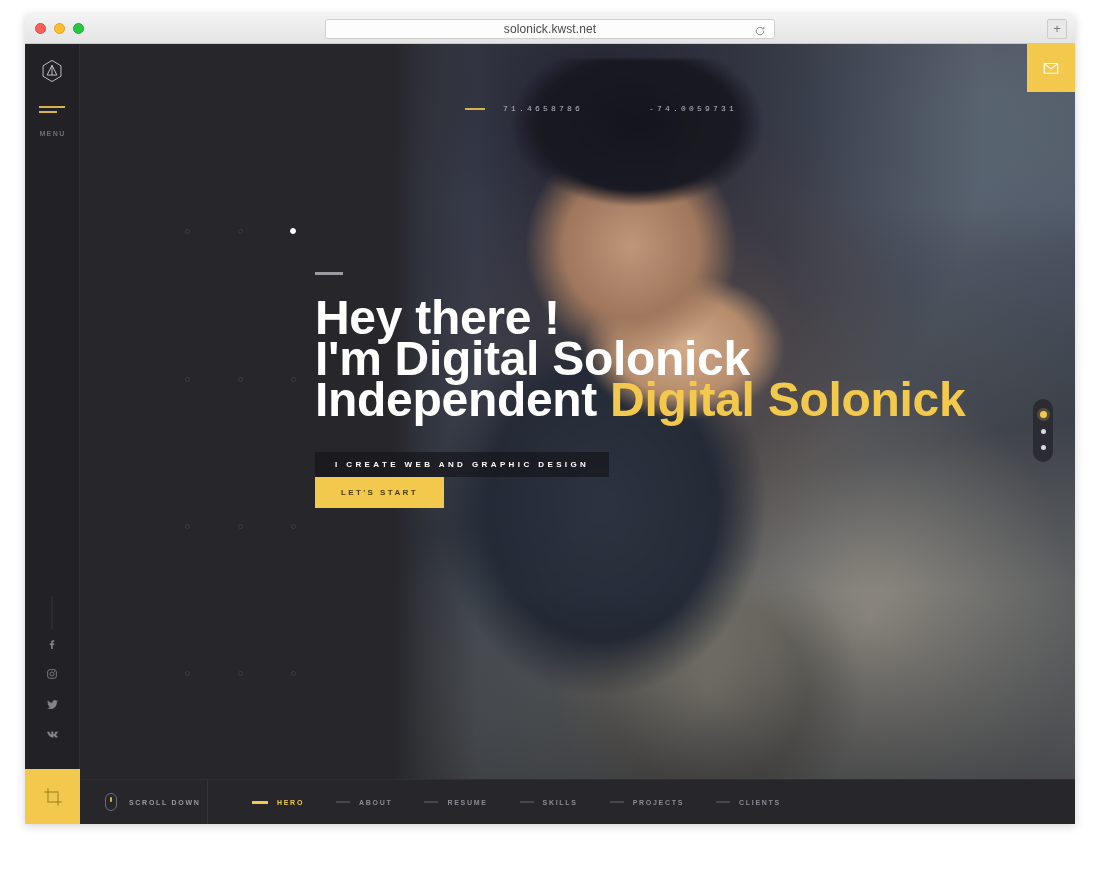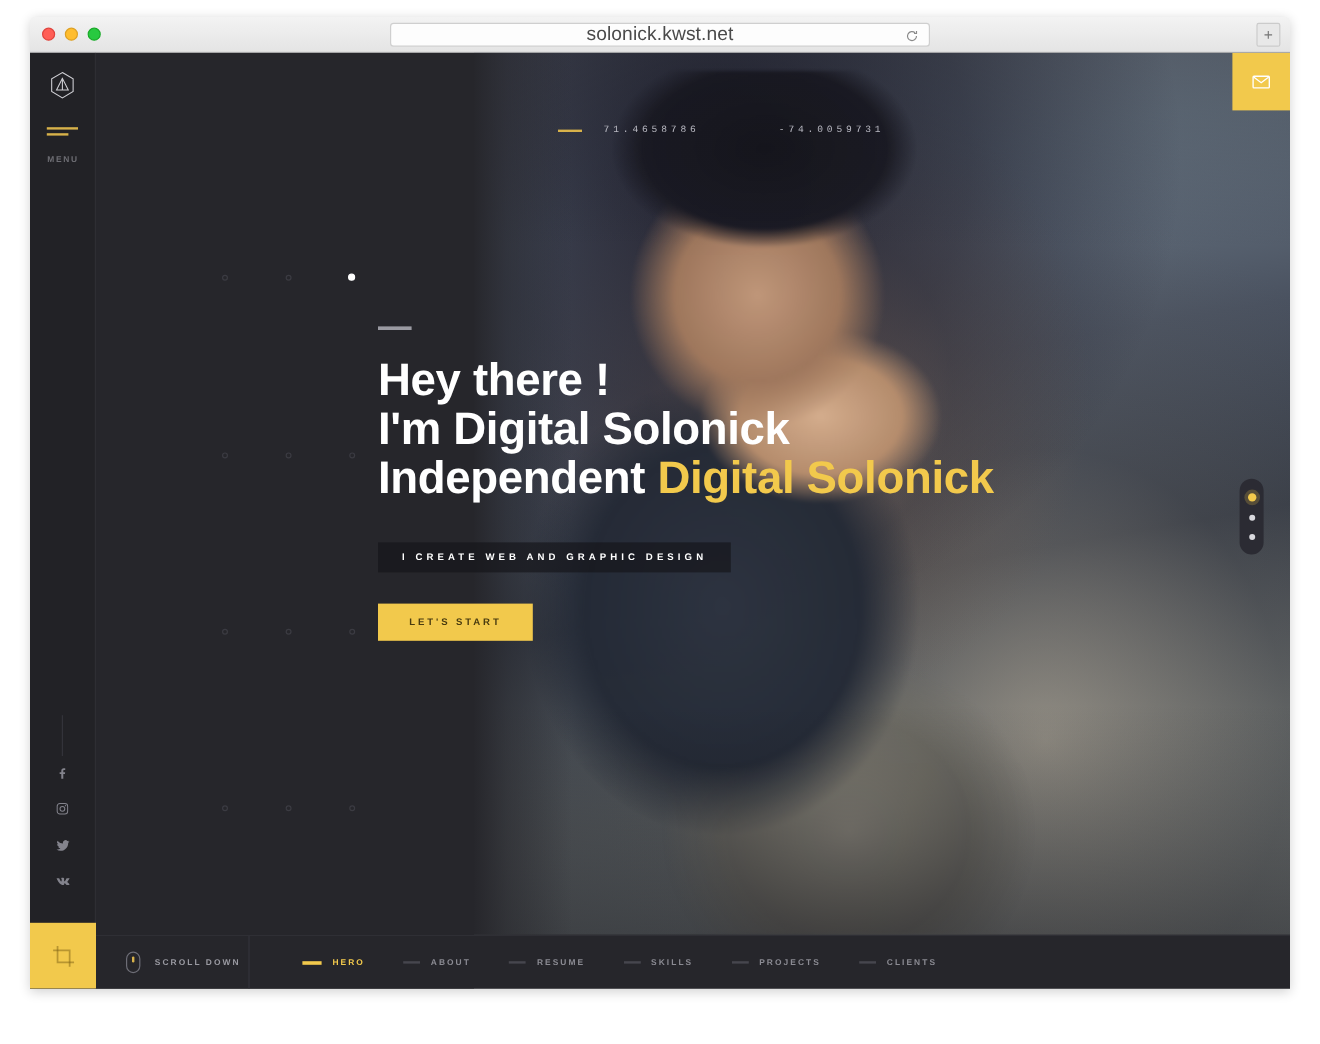--- a/index.html
+++ b/index.html
@@ -51,21 +51,21 @@
     width: 450px;
     height: 20px;
     background: #fdfdfd;
     border: 1px solid #cfcfcf;
     border-radius: 3px;
     display: flex;
     align-items: center;
     justify-content: center;
   }
   #urlbar-text {
-    font-size: 16px;
+    font-size: 12px;
     color: #4a4a4a;
     letter-spacing: 0.1px;
   }
   #reload-icon {
     position: absolute;
     right: 8px;
     top: 3px;
     width: 12px; height: 12px;
     color: #8a8a8a;
   }
@@ -250,42 +250,41 @@
     left: 290px; top: 228px;
     z-index: 25;
     width: 520px;
   }
   #hero-rule {
     width: 28px; height: 3px;
     background: #9a9aa2;
     margin-bottom: 22px;
   }
   #hero-title {
-    font-size: 38px;
+    font-size: 48px;
     line-height: 41px;
     font-weight: bold;
     color: #ffffff;
     letter-spacing: -0.3px;
     white-space: nowrap;
   }
   #hero-title .accent { color: #f2c94c; }
 
   #hero-subtitle {
     margin-top: 32px;
     display: inline-block;
     background: rgba(20,20,25,0.65);
     padding: 8px 20px;
     font-size: 8px;
     letter-spacing: 3.4px;
     color: #ffffff;
     font-weight: bold;
   }
 
   #cta-button {
-    margin-top: 26px;
     display: inline-block;
     background: #f2c94c;
     color: #4a3c10;
     padding: 11px 26px;
     font-size: 8px;
     letter-spacing: 2.4px;
     font-weight: bold;
     border: none;
     cursor: pointer;
     text-align: right;

